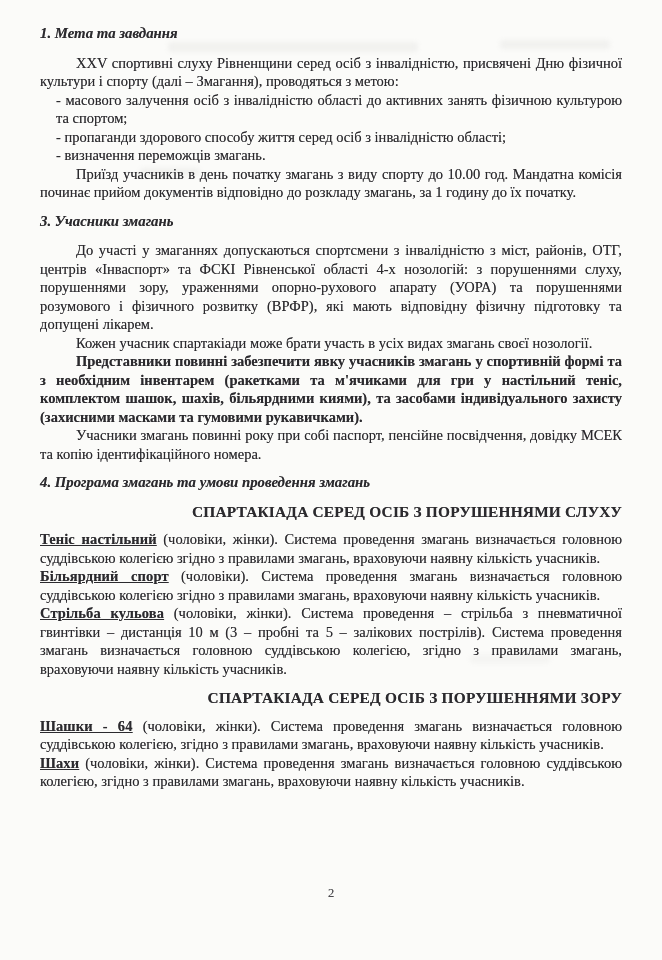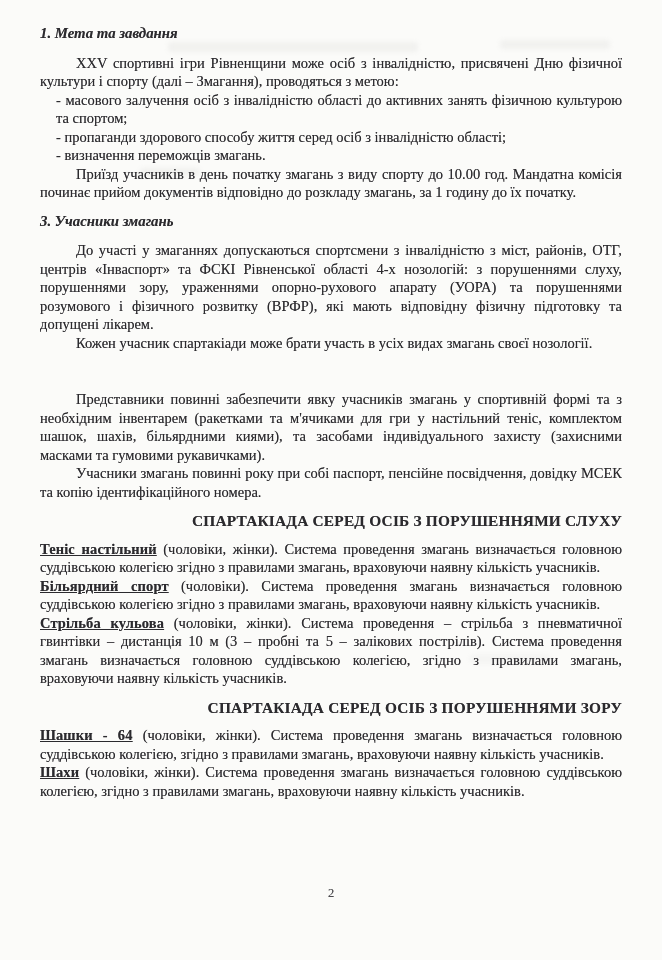--- a/index.html
+++ b/index.html
@@ -41,22 +41,21 @@
     margin: 0;
     text-align: justify;
   }
   p.ind {
     text-indent: 36px;
   }
   p.goal {
     margin-left: 16px;
   }
   p.bold-para {
-    font-weight: normal;
-    margin-top: 38px;
+    font-weight: bold;
   }
   .center-heading {
     text-align: right;
     font-weight: bold;
     font-size: 15.4px;
     line-height: 18.5px;
     margin: 11px 0 9px 0;
     letter-spacing: 0.2px;
     font-style: normal;
   }
@@ -93,33 +92,34 @@
 <body>
 
 <div class="artifact a1"></div>
 <div class="artifact a2"></div>
 <div class="artifact a3"></div>
 <div class="artifact a4"></div>
 
 <div class="sheet">
 
   <div class="sec-heading first">1. Мета та завдання</div>
-  <p class="ind">XXV спортивні ігри Рівненщини може осіб з інвалідністю, присвячені Дню фізичної культури і спорту (далі – Змагання), проводяться з метою:</p>
+  <p class="ind">XXV спортивні слуху Рівненщини серед осіб з інвалідністю, присвячені Дню фізичної культури і спорту (далі – Змагання), проводяться з метою:</p>
   <p class="goal">- масового залучення осіб з інвалідністю області до активних занять фізичною культурою та спортом;</p>
   <p class="goal">- пропаганди здорового способу життя серед осіб з інвалідністю області;</p>
   <p class="goal">- визначення переможців змагань.</p>
 
   <p class="ind">Приїзд учасників в день початку змагань з виду спорту до 10.00 год. Мандатна комісія починає прийом документів відповідно до розкладу змагань, за 1 годину до їх початку.</p>
 
   <div class="sec-heading">3. Учасники змагань</div>
   <p class="ind">До участі у змаганнях допускаються спортсмени з інвалідністю з міст, районів, ОТГ, центрів «Інваспорт» та ФСКІ Рівненської області 4-х нозологій: з порушеннями слуху, порушеннями зору, ураженнями опорно-рухового апарату (УОРА) та порушеннями розумового і фізичного розвитку (ВРФР), які мають відповідну фізичну підготовку та допущені лікарем.</p>
   <p class="ind">Кожен учасник спартакіади може брати участь в усіх видах змагань своєї нозології.</p>
   <p class="ind bold-para">Представники повинні забезпечити явку учасників змагань у спортивній формі та з необхідним інвентарем (ракетками та м'ячиками для гри у настільний теніс, комплектом шашок, шахів, більярдними киями), та засобами індивідуального захисту (захисними масками та гумовими рукавичками).</p>
   <p class="ind">Учасники змагань повинні року при собі паспорт, пенсійне посвідчення, довідку МСЕК та копію ідентифікаційного номера.</p>
 
+  <div class="sec-heading">4. Програма змагань та умови проведення змагань</div>
 
   <div class="center-heading">СПАРТАКІАДА СЕРЕД ОСІБ З ПОРУШЕННЯМИ СЛУХУ</div>
 
   <p class="event"><b>Теніс настільний</b><span> (чоловіки, жінки). Система проведення змагань визначається головною суддівською колегією згідно з правилами змагань, враховуючи наявну кількість учасників.</span></p>
   <p class="event"><b>Більярдний спорт</b><span> (чоловіки). Система проведення змагань визначається головною суддівською колегією згідно з правилами змагань, враховуючи наявну кількість учасників.</span></p>
   <p class="event"><b>Стрільба кульова</b><span> (чоловіки, жінки). Система проведення – стрільба з пневматичної гвинтівки – дистанція 10 м (3 – пробні та 5 – залікових пострілів). Система проведення змагань визначається головною суддівською колегією, згідно з правилами змагань, враховуючи наявну кількість учасників.</span></p>
 
   <div class="center-heading">СПАРТАКІАДА СЕРЕД ОСІБ З ПОРУШЕННЯМИ ЗОРУ</div>
 
   <p class="event"><b>Шашки - 64</b><span> (чоловіки, жінки). Система проведення змагань визначається головною суддівською колегією, згідно з правилами змагань, враховуючи наявну кількість учасників.</span></p>

